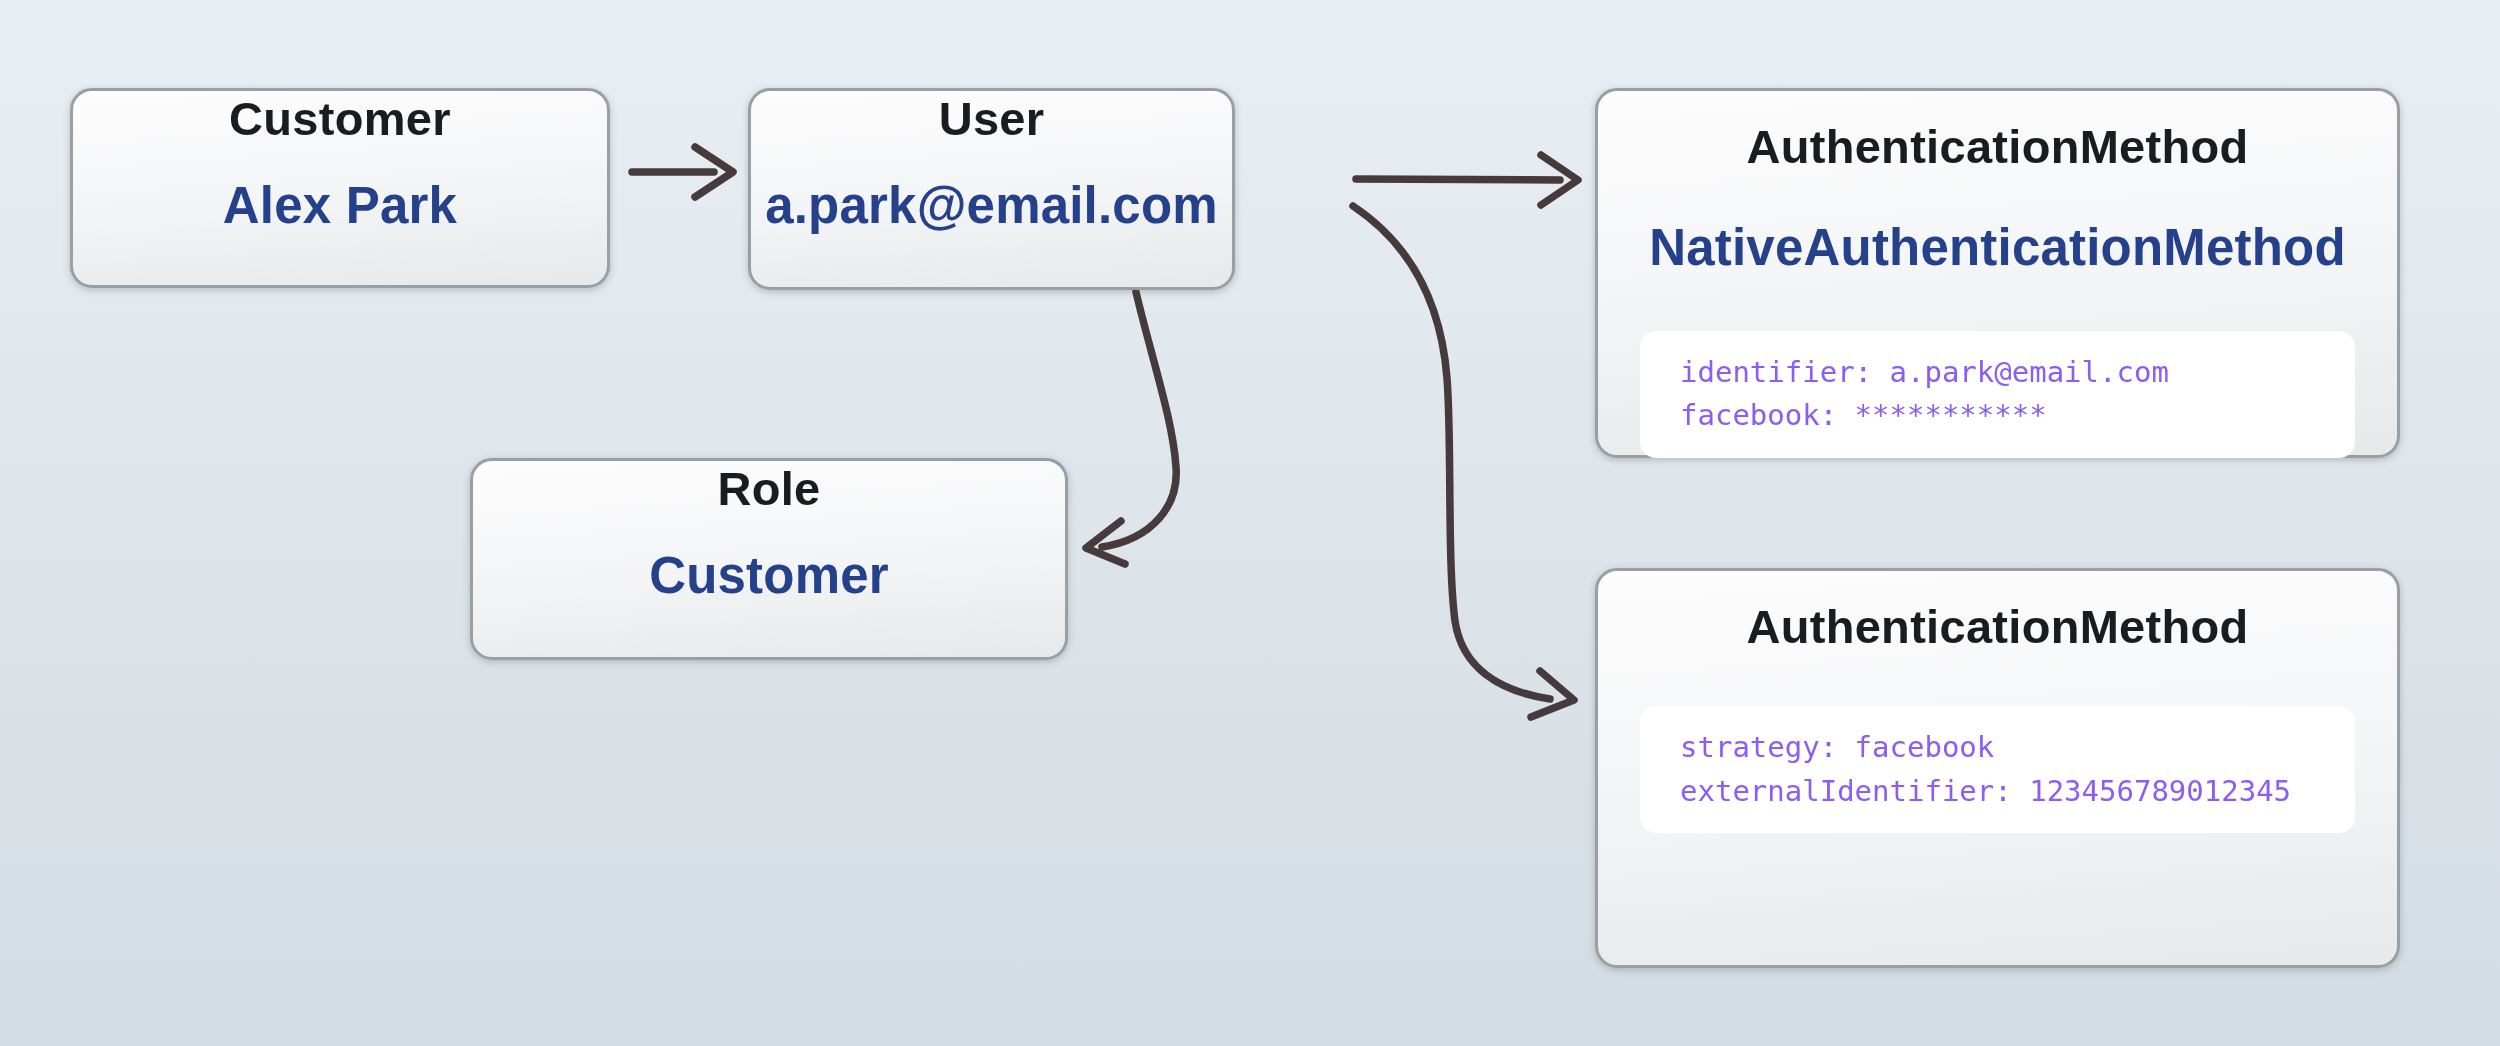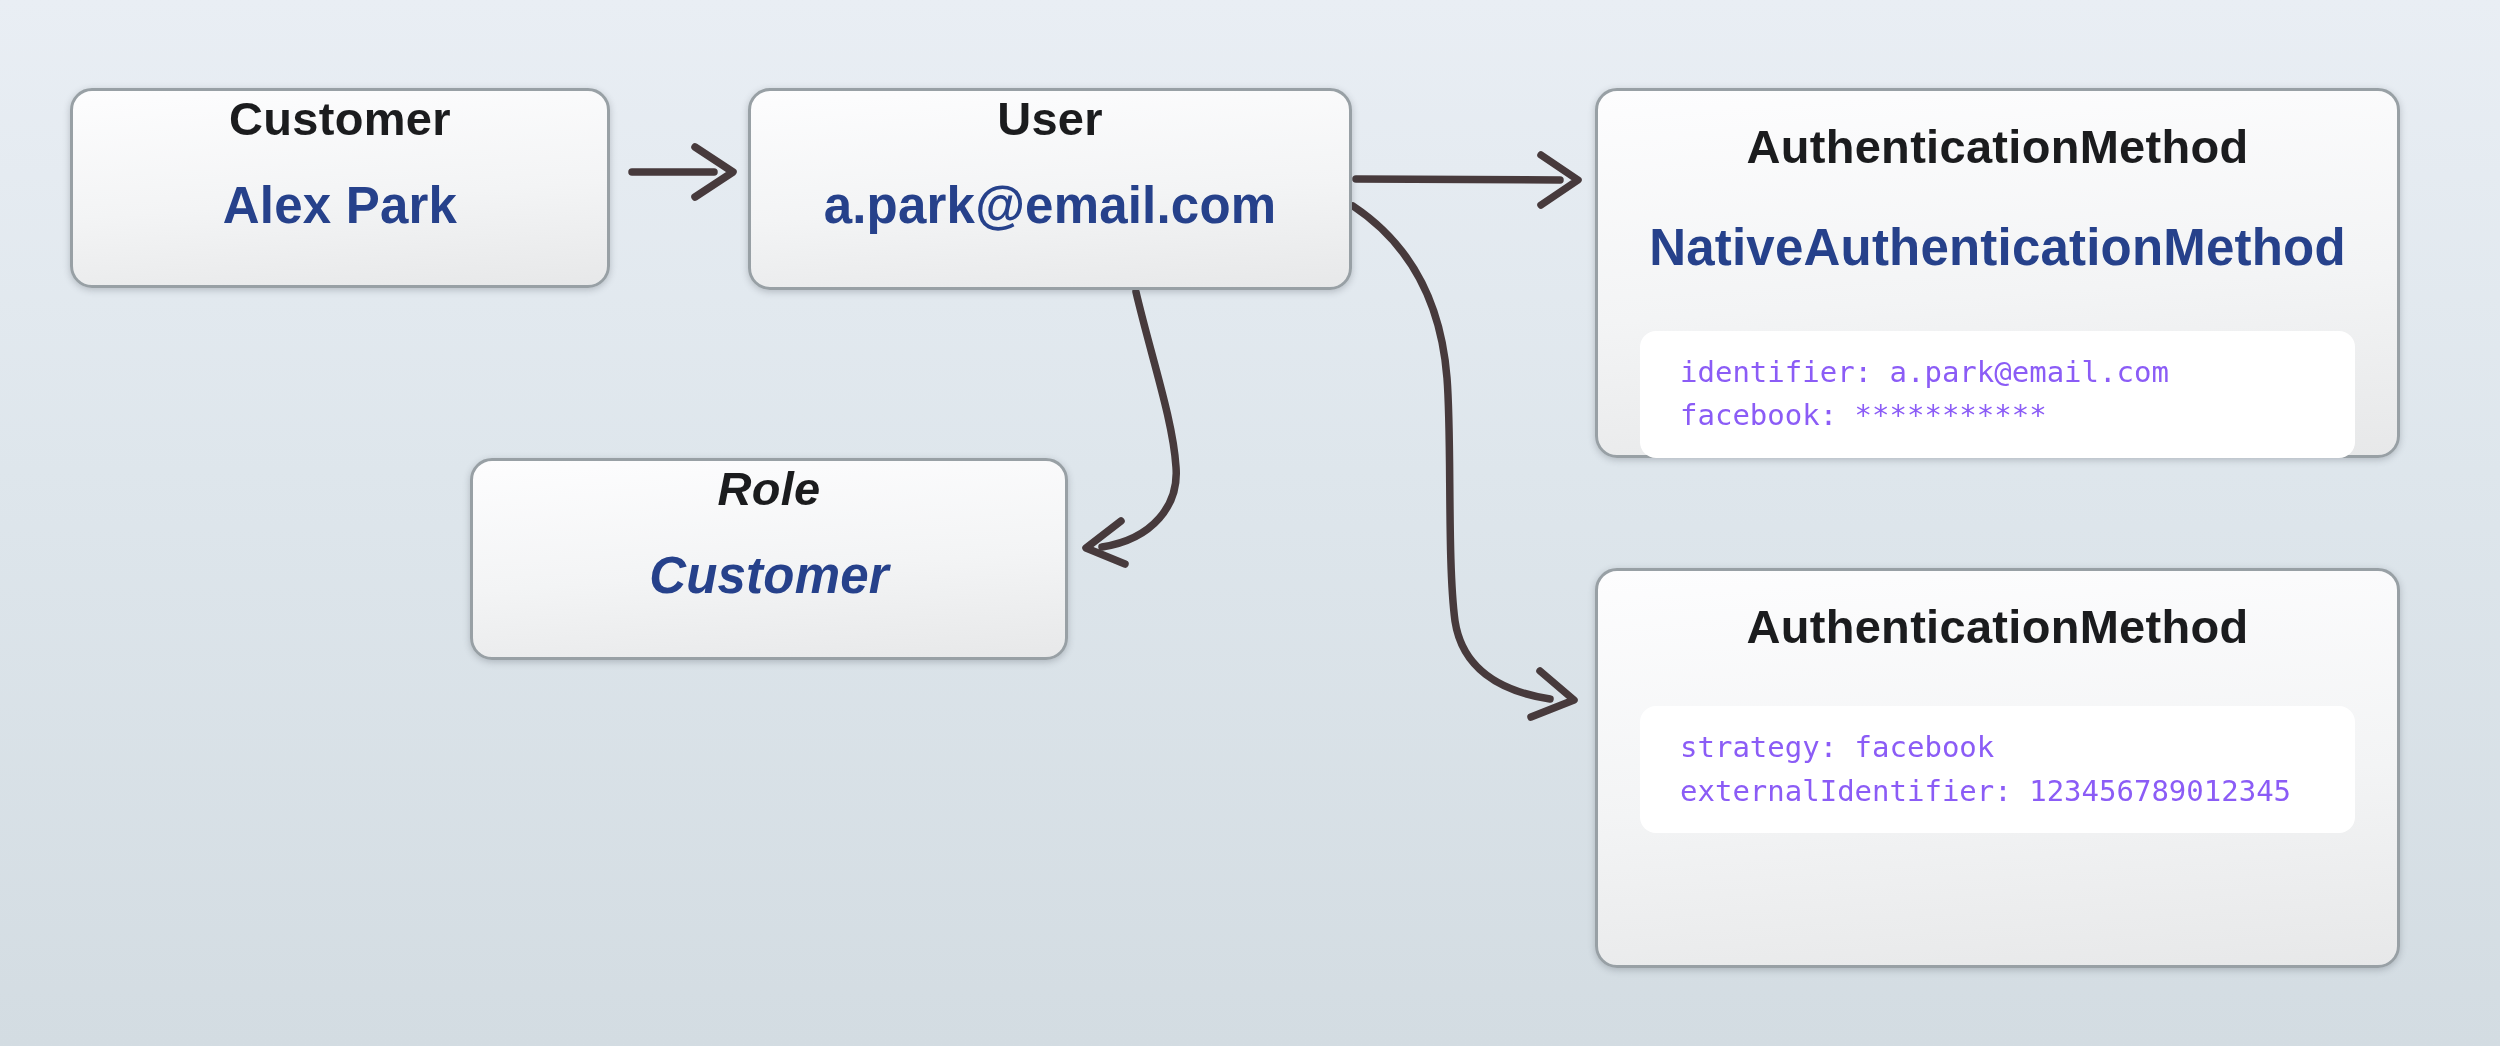--- a/index.html
+++ b/index.html
@@ -59,22 +59,22 @@
     border-radius: 16px;
     padding: 20px 20px 20px 40px;
     text-align: left;
     font-family: "DejaVu Sans Mono", monospace;
     font-size: 29px;
     line-height: 1.5;
     color: #8b5cf6;
   }
   
   .node-customer { left: 70px;   top: 88px;  width: 540px; height: 200px; }
-  .node-user     { left: 748px;  top: 88px;  width: 604px; height: 202px; }
-  .node-role     { left: 470px;  top: 458px; width: 598px; height: 202px; font-style: italic; }
+  .node-user     { left: 748px;  top: 88px;  width: 487px; height: 202px; }
+  .node-role     { left: 470px;  top: 458px; width: 598px; height: 202px; }
   .node-native   { left: 1595px; top: 88px;  width: 805px; height: 370px; }
   .node-external { left: 1595px; top: 568px; width: 805px; height: 400px; }
 </style>
 </head>
 <body>
 
 <div class="stage">
 
   <svg class="edges" viewBox="0 0 2500 1046" xmlns="http://www.w3.org/2000/svg">
     <g>

